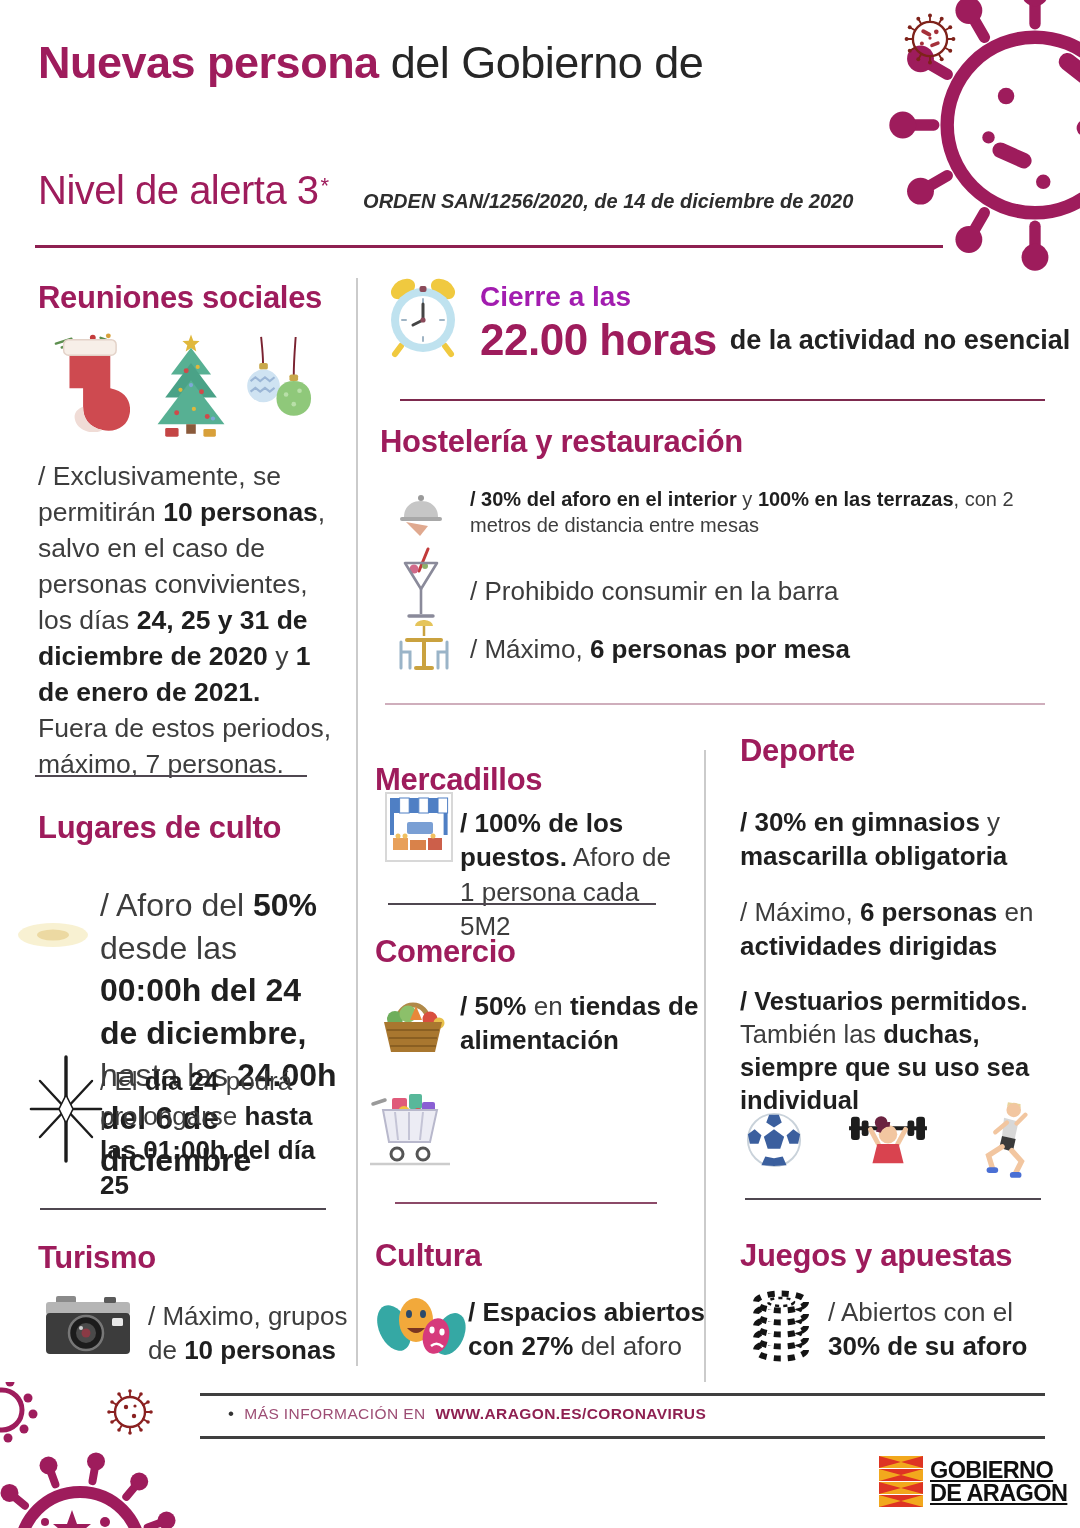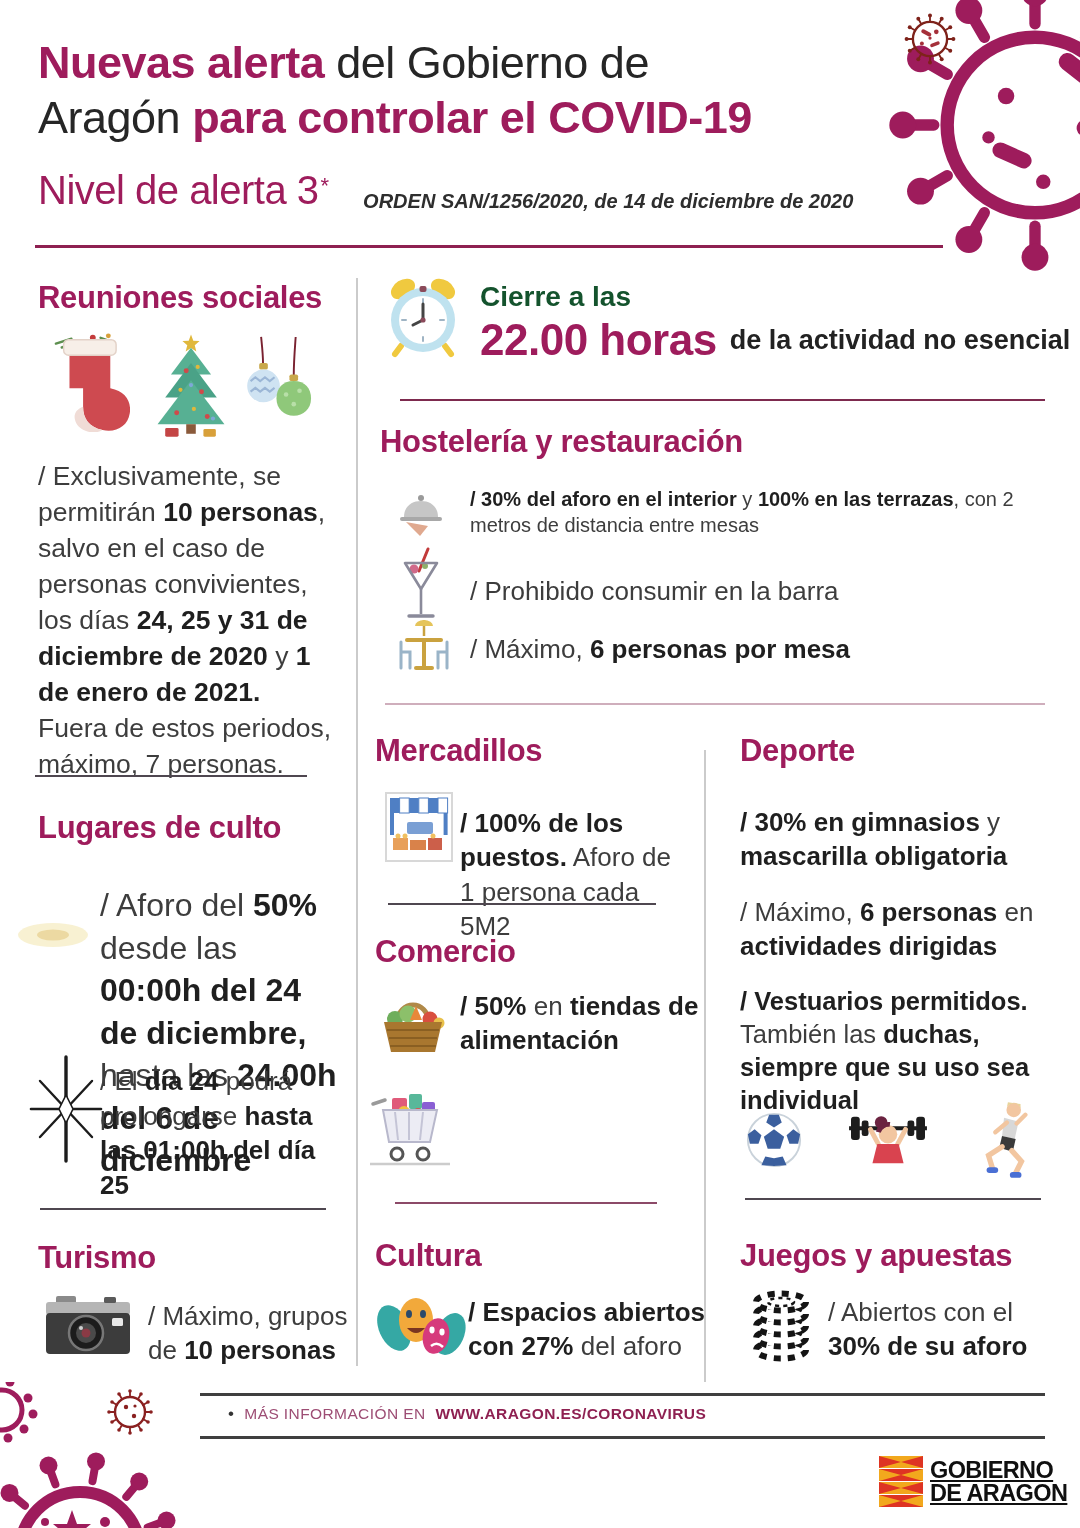--- a/index.html
+++ b/index.html
@@ -48,38 +48,38 @@
   #icon-star{left:25px;top:1055px;width:82px;height:108px;}
   #culto-text-2{left:100px;top:1064px;width:242px;font-size:26px;line-height:1.33;}
   #div-left-2{left:40px;top:1208px;width:286px;}
   #turismo-title{left:38px;top:1240px;}
   #icon-camera{left:42px;top:1294px;width:92px;height:64px;}
   #turismo-text{left:148px;top:1300px;width:205px;font-size:26px;line-height:1.3;}
 
   
   #icon-alarm{left:383px;top:274px;width:80px;height:84px;}
   #closure{left:480px;top:281px;}
-  #closure-line1{font-size:28px;font-weight:700;color:#14532d;}
+  #closure-line1{font-size:28px;font-weight:700;color:#a21caf;}
   #closure-line2{display:flex;align-items:center;gap:13px;margin-top:2px;}
   #closure-time{font-size:44px;font-weight:700;color:var(--accent);letter-spacing:-.5px;}
   #closure-suffix{font-size:27px;font-weight:700;color:#222;}
   #div-closure{left:400px;top:399px;width:645px;height:2px;background:#7d2a4e;}
 
   
   #hosteleria-title{left:380px;top:424px;}
   #icon-cloche{left:396px;top:486px;width:50px;height:52px;}
   #host-text-1{left:470px;top:486px;width:585px;font-size:20px;line-height:1.3;}
   #icon-cocktail{left:402px;top:546px;width:38px;height:80px;}
   #host-text-2{left:470px;top:576px;width:560px;font-size:26px;}
   #icon-table{left:394px;top:616px;width:60px;height:60px;}
   #host-text-3{left:470px;top:634px;width:560px;font-size:26px;}
   #div-host{left:385px;top:703px;width:660px;height:2px;background:#cfaebc;}
 
   
-  #mercadillos-title{left:375px;top:733px;}
+  #mercadillos-title{left:375px;top:762px;}
   #icon-market{left:385px;top:792px;width:68px;height:70px;}
   #merc-text{left:460px;top:806px;width:232px;font-size:26px;line-height:1.32;}
   #div-mid-1{left:388px;top:903px;width:268px;}
   #comercio-title{left:375px;top:934px;}
   #icon-basket{left:378px;top:992px;width:70px;height:64px;}
   #com-text-1{left:460px;top:990px;width:245px;font-size:26px;line-height:1.3;}
   #icon-cart{left:368px;top:1086px;width:84px;height:84px;}
   #com-text-2{left:460px;top:1086px;width:248px;font-size:26px;line-height:1.3;}
   #div-mid-2{left:395px;top:1202px;width:262px;background:#8c4a68;}
   #cultura-title{left:375px;top:1238px;}
@@ -197,22 +197,21 @@
     <g fill="#a5303a">
       <rect x="20" y="21" width="12" height="4.5" rx="2.2" transform="rotate(28 26 23)"></rect>
       <rect x="30" y="34" width="11" height="4" rx="2" transform="rotate(-20 35 36)"></rect>
       <circle cx="37" cy="22" r="2.6"></circle>
         <circle cx="21" cy="35" r="2.2"></circle>
         <circle cx="30" cy="29" r="1.8"></circle>
     </g>
   </svg>
 
   <div id="title" class="abs">
-    <div><span class="b">Nuevas alerta</span><span> del Gobierno de</span></div>
-    <div><span>Aragón </span><span class="b">para controlar el COVID-19</span></div>
+    <div><span class="b">Nuevas persona</span><span> del Gobierno de</span></div>
   </div>
 
   <div id="alert-row" class="abs">
     <span id="alert-level">Nivel de alerta 3</span>
     <span id="alert-sup">*</span>
     <span id="order-ref">ORDEN SAN/1256/2020, de 14 de diciembre de 2020</span>
   </div>
 
   <div id="title-rule" class="abs"></div>
 

